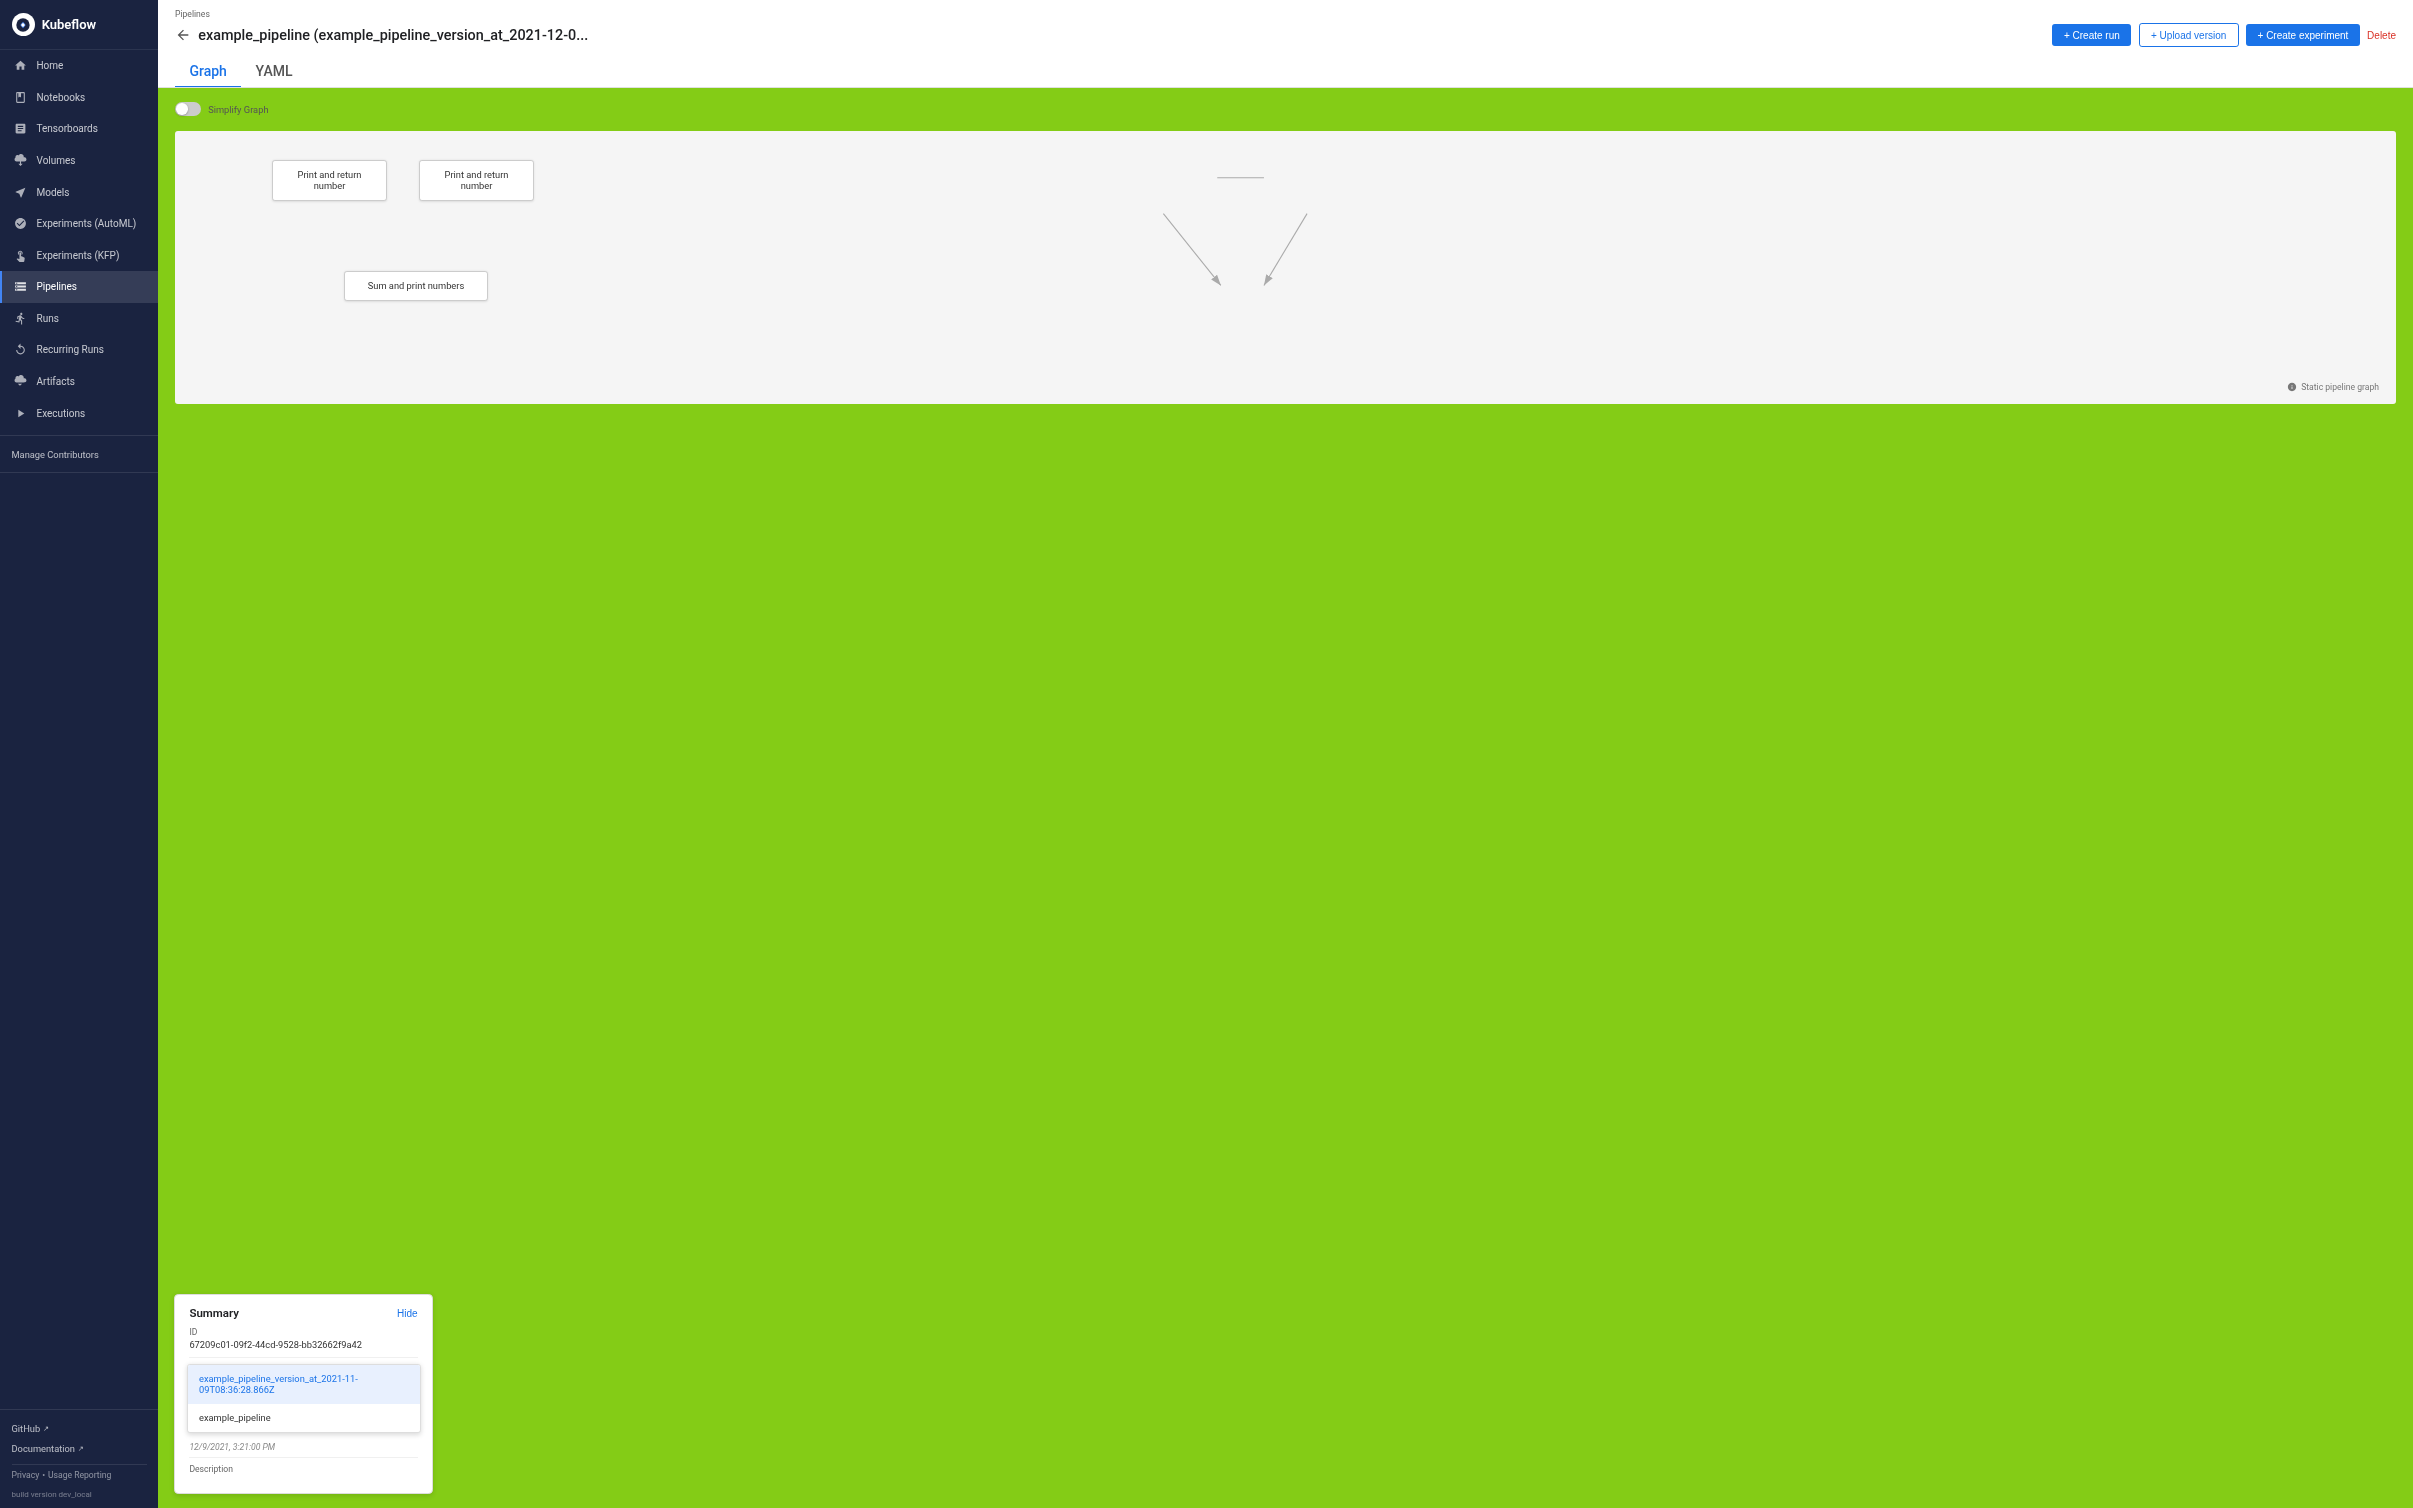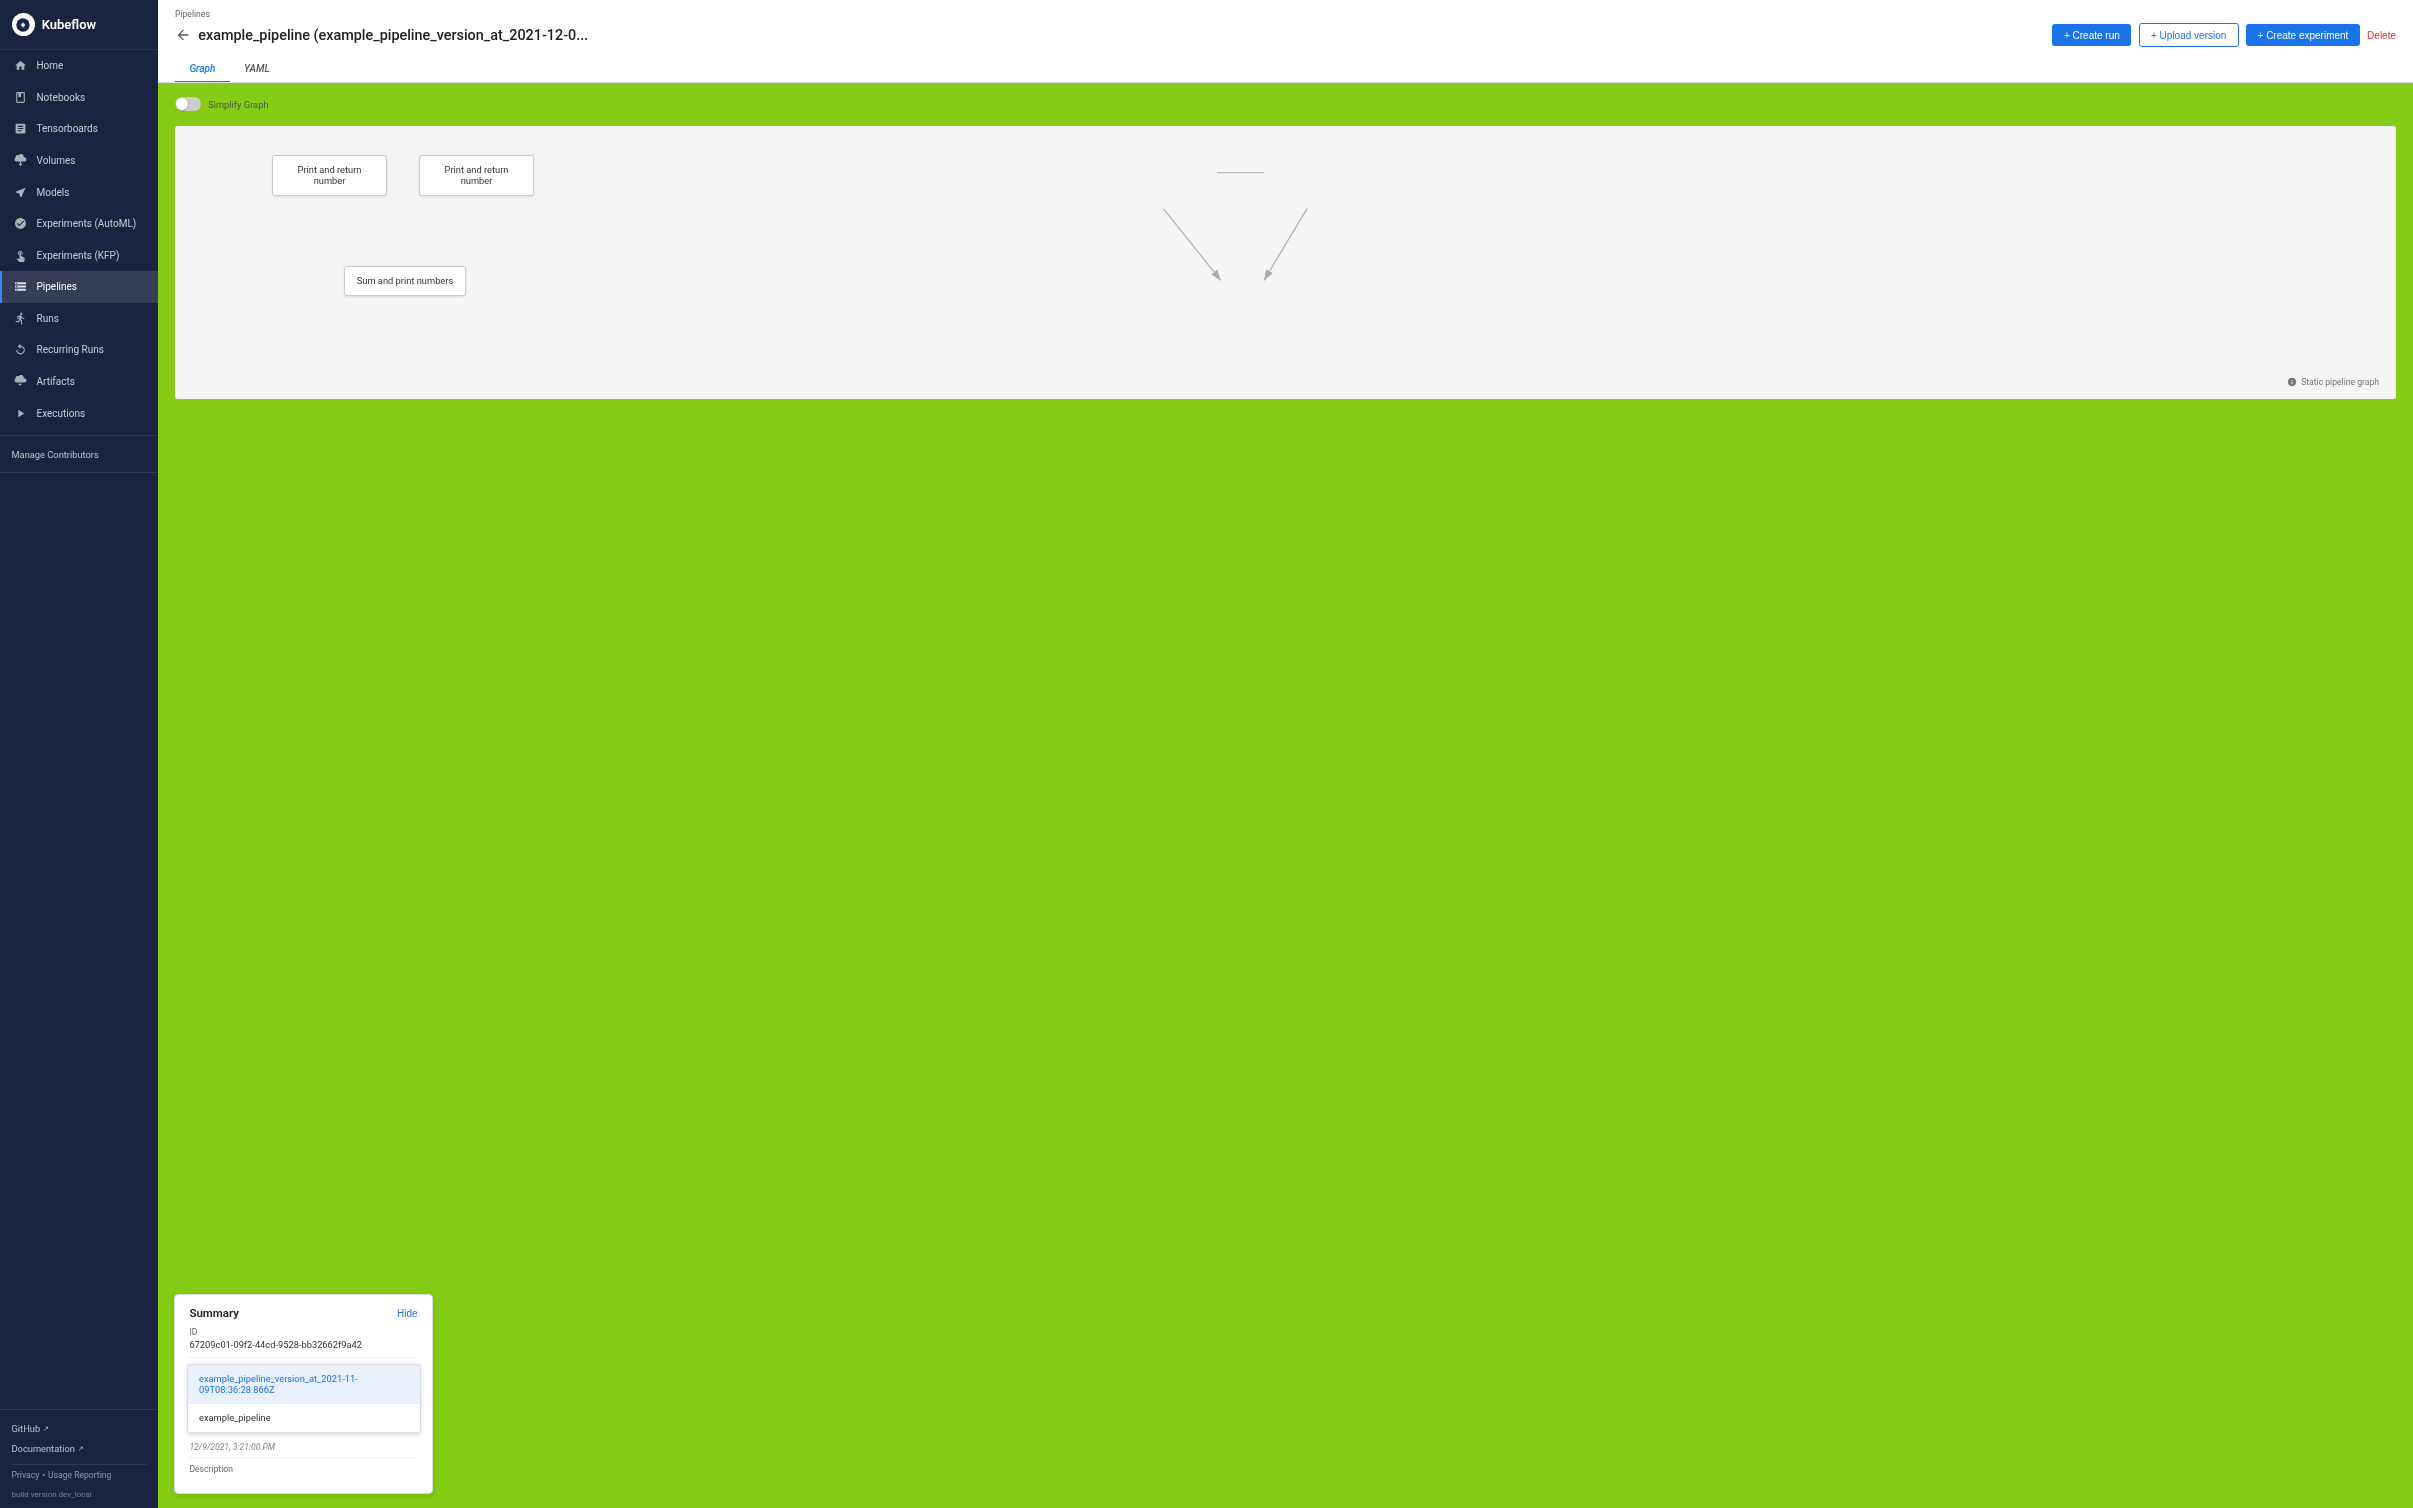--- a/index.html
+++ b/index.html
@@ -204,27 +204,26 @@
     }
 
     
     .tabs {
       display: flex;
       gap: 0;
       border-bottom: none;
     }
     .tab {
       padding: 7.2px 14.4px;
-      font-size: 10px;
+      font-size: 14px;
       font-weight: 500;
       color: #555;
       cursor: pointer;
       border-bottom: 1.4px solid transparent;
       margin-bottom: -0.7px;
-      font-style: italic;
     }
     .tab.active {
       color: #1a73e8;
       border-bottom: 1.4px solid #1a73e8;
     }
 
     
     .content {
       flex: 1;
       overflow: auto;
@@ -550,21 +549,21 @@
         </svg>
 
         <div class="node-box" style="left: 97px; top: 29px; width: 115px;">
           <span>Print and return number</span>
         </div>
 
         <div class="node-box" style="left: 244px; top: 29px; width: 115px;">
           <span>Print and return number</span>
         </div>
 
-        <div class="node-box" style="left: 169px; top: 140px; width: 122px;">
+        <div class="node-box" style="left: 169px; top: 140px; width: 144px;">
           <span>Sum and print numbers</span>
         </div>
 
         <div class="static-note">
           <svg width="10" height="10" viewBox="0 0 24 24" fill="#777">
               <path d="M12 2C6.48 2 2 6.48 2 12s4.48 10 10 10 10-4.48 10-10S17.52 2 12 2zm1 15h-2v-6h2v6zm0-8h-2V7h2v2z"></path>
             </svg>
           <span>Static pipeline graph</span>
         </div>
       </div>

